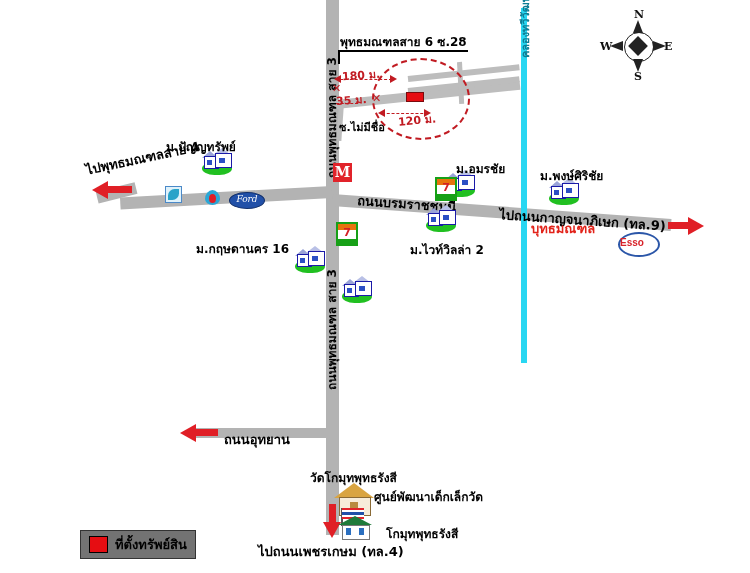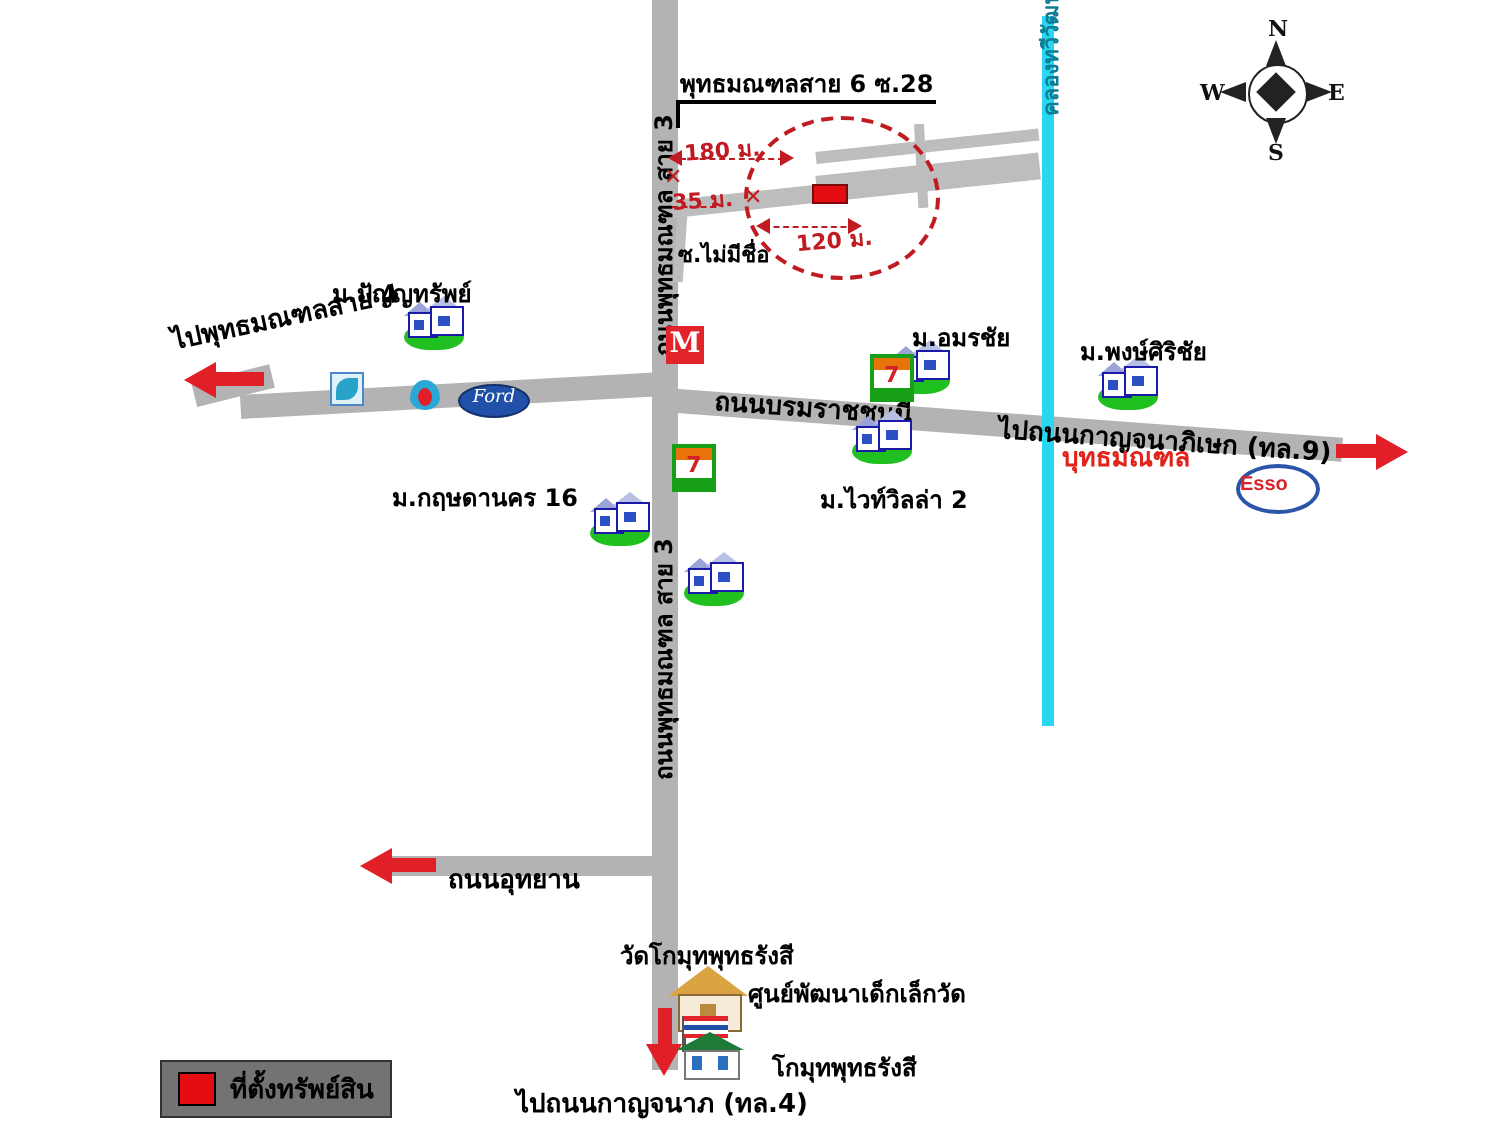--- a/index.html
+++ b/index.html
@@ -147,21 +147,21 @@
 
   <div class="lbl s13" style="left:500px;top:204px;transform:rotate(4deg);transform-origin:left top;">ไปถนนกาญจนาภิเษก (ทล.9)</div>
   <div class="arw-tail-h" style="left:668px;top:222px;width:22px;"></div>
   <div class="arw arw-r" style="left:688px;top:217px;"></div>
 
   <div class="arw-tail-h" style="left:196px;top:429px;width:22px;"></div>
   <div class="arw arw-l" style="left:180px;top:424px;"></div>
 
   <div class="arw-tail-v" style="left:329px;top:504px;height:20px;"></div>
   <div class="arw arw-d" style="left:323px;top:522px;"></div>
-  <div class="lbl s13" style="left:258px;top:541px;">ไปถนนกาญจนาภ (ทล.4)</div>
+  <div class="lbl s13" style="left:258px;top:541px;">ไปถนนเพชรเกษม (ทล.4)</div>
 
   <div class="vill" style="left:200px;top:150px;">
     <div class="grass"></div>
       <div class="r1"></div>
       <div class="r2"></div>
     <div class="h1"></div>
       <div class="h2"></div>
       <div class="w1"></div>
       <div class="w2"></div>
   </div>

